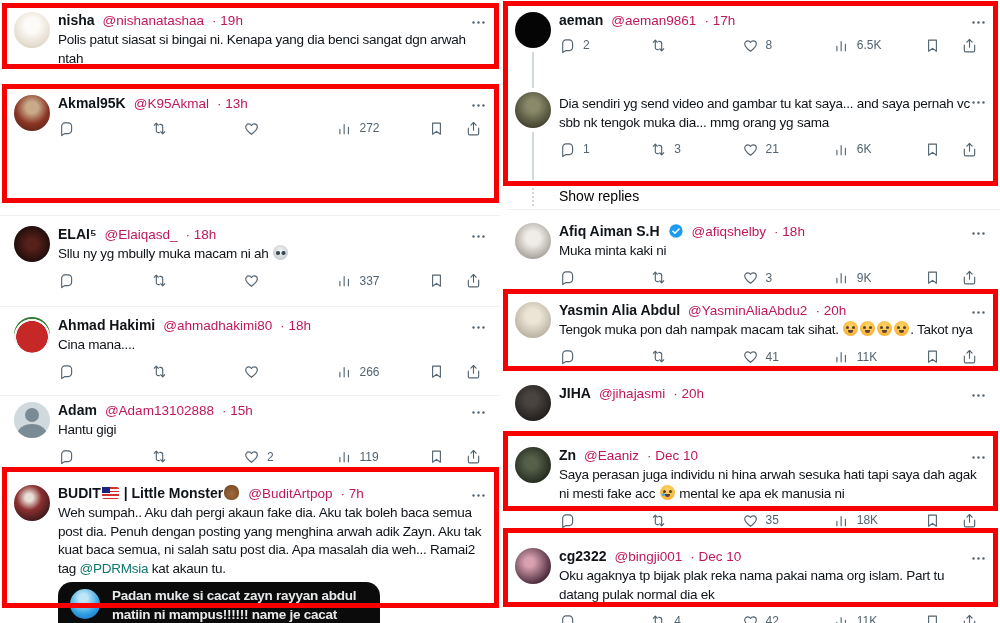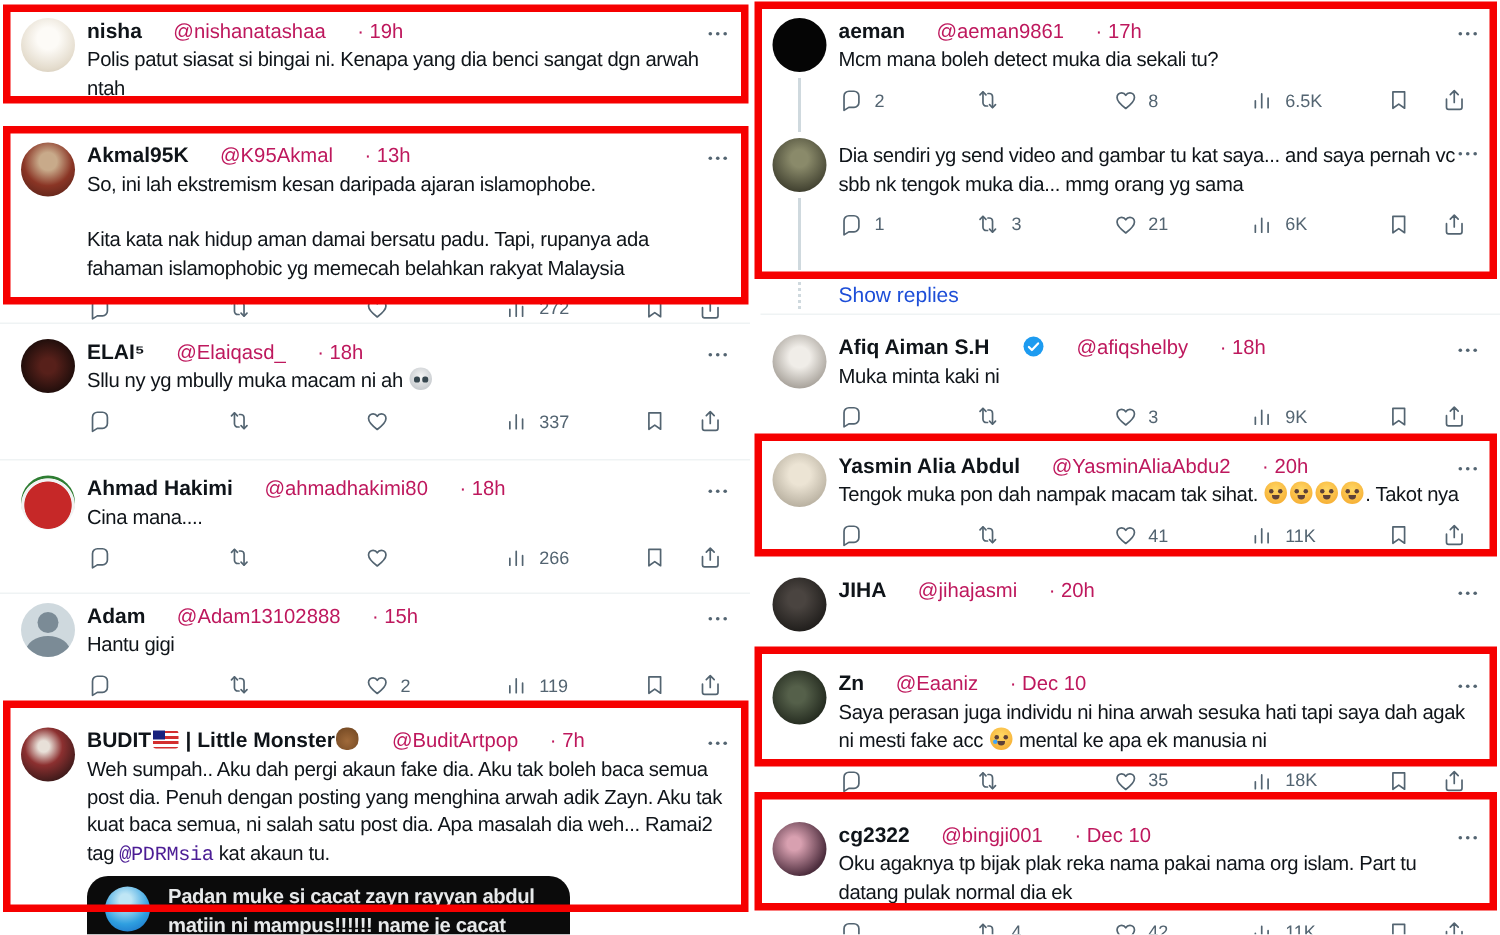--- a/index.html
+++ b/index.html
@@ -6,40 +6,40 @@
   .stage{position:relative;width:1000px;height:623px;overflow:hidden;background:#fff;
          font-family:"Liberation Sans",sans-serif;color:#0f1419;}
   .col{position:absolute;top:0;height:623px;background:#fff;}
   .col-left{left:0;width:500px;}
   .col-right{left:507px;width:493px;}
   .tweet{position:absolute;left:0;right:0;}
   .avatar{position:absolute;left:14px;top:0;width:36px;height:36px;border-radius:50%;}
   .col-right .avatar{left:8px;}
   .content{margin-left:58px;margin-right:18px;}
   .col-right .content{margin-left:52px;margin-right:22px;}
-  .head{display:flex;gap:21px;align-items:baseline;white-space:nowrap;font-size:13.5px;}
+  .head{display:flex;gap:8px;align-items:baseline;white-space:nowrap;font-size:13.5px;}
   .dname{font-weight:bold;font-size:14px;color:#0f1419;}
   .handle,.time{color:#be185d;}
   .time::before{content:"· ";}
   .more{position:absolute;right:12px;top:2px;width:18px;height:18px;color:#536471;cursor:pointer;}
   .text{font-size:13.5px;line-height:18.5px;letter-spacing:-0.25px;margin-top:3px;
         white-space:pre-wrap;color:#0f1419;}
-  .text a,.link{color:#4c1d95;text-decoration:none;font-family:Liberation Mono, monospace;}
+  .text a,.link{color:#0f766e;text-decoration:none;}
   .actions{display:flex;align-items:center;margin-top:7px;color:#536471;font-size:12px;height:20px;}
   .act{display:flex;align-items:center;gap:7px;flex:1;cursor:pointer;}
   .act.end{flex:0 0 auto;margin-right:20px;}
   .act.end2{flex:0 0 auto;margin-right:0;}
   .ic{width:17px;height:17px;stroke:#536471;fill:none;stroke-width:1.6;stroke-linecap:round;stroke-linejoin:round;}
   .ic-fill{fill:#536471;stroke:none;}
   .badge{width:16px;height:16px;align-self:center;}
   .hr{position:absolute;left:0;right:0;height:1px;background:#eff3f4;}
   .redbox{position:absolute;border:5px solid #f60000;box-sizing:border-box;z-index:50;pointer-events:none;}
   .tline{position:absolute;left:25px;width:0;border-left:2px solid #cfd9de;}
   .tline.dot{border-left-style:dotted;}
-  .showreplies{position:absolute;left:52px;font-size:14px;color:#1d4ed8;cursor:pointer;}
+  .showreplies{position:absolute;left:52px;font-size:14px;color:#000000;cursor:pointer;}
   .embed{position:relative;margin-top:4px;width:322px;height:60px;border-radius:14px;
          background:#0b0b0b;overflow:hidden;}
   .embed-av{position:absolute;left:12px;top:7px;width:30px;height:30px;border-radius:50%;
             background:radial-gradient(circle at 45% 30%,#bfe6f5 15%,#2f9fe0 60%,#1565c0);}
   .embed-text{margin-left:54px;padding-top:5px;width:250px;font-size:13.5px;line-height:18.5px;
               letter-spacing:-0.25px;color:#e7e9ea;font-weight:bold;}
   
   .av-nisha{background:radial-gradient(circle at 50% 38%,#fdfbf7 25%,#e4dccd 70%,#c9beab);}
   .av-akmal{background:radial-gradient(circle at 50% 35%,#c8aa8a 20%,#8a3525 55%,#4a1d15);}
   .av-elai{background:radial-gradient(circle at 50% 50%,#57201a 20%,#170b09 80%);}
@@ -129,23 +129,20 @@
       <div class="avatar av-akmal"></div>
       <div class="more"><svg class="ic ic-fill">
             <use href="#i-more"></use>
           </svg></div>
       <div class="content">
         <div class="head">
           <span class="dname">Akmal95K</span>
           <span class="handle">@K95Akmal</span>
           <span class="time">13h</span>
         </div>
-        <div class="text">So, ini lah ekstremism kesan daripada ajaran islamophobe.
-
-Kita kata nak hidup aman damai bersatu padu. Tapi, rupanya ada fahaman islamophobic yg memecah belahkan rakyat Malaysia</div>
         <div class="actions">
           <div class="act">
               <svg class="ic">
                 <use href="#i-reply"></use>
               </svg>
               <span></span>
             </div>
           <div class="act">
               <svg class="ic">
                 <use href="#i-repost"></use>
@@ -367,21 +364,20 @@
       <div class="avatar av-aeman"></div>
       <div class="more"><svg class="ic ic-fill">
             <use href="#i-more"></use>
           </svg></div>
       <div class="content">
         <div class="head">
           <span class="dname">aeman</span>
           <span class="handle">@aeman9861</span>
           <span class="time">17h</span>
         </div>
-        <div class="text">Mcm mana boleh detect muka dia sekali tu?</div>
         <div class="actions">
           <div class="act">
               <svg class="ic">
                 <use href="#i-reply"></use>
               </svg>
               <span>2</span>
             </div>
           <div class="act">
               <svg class="ic">
                 <use href="#i-repost"></use>

